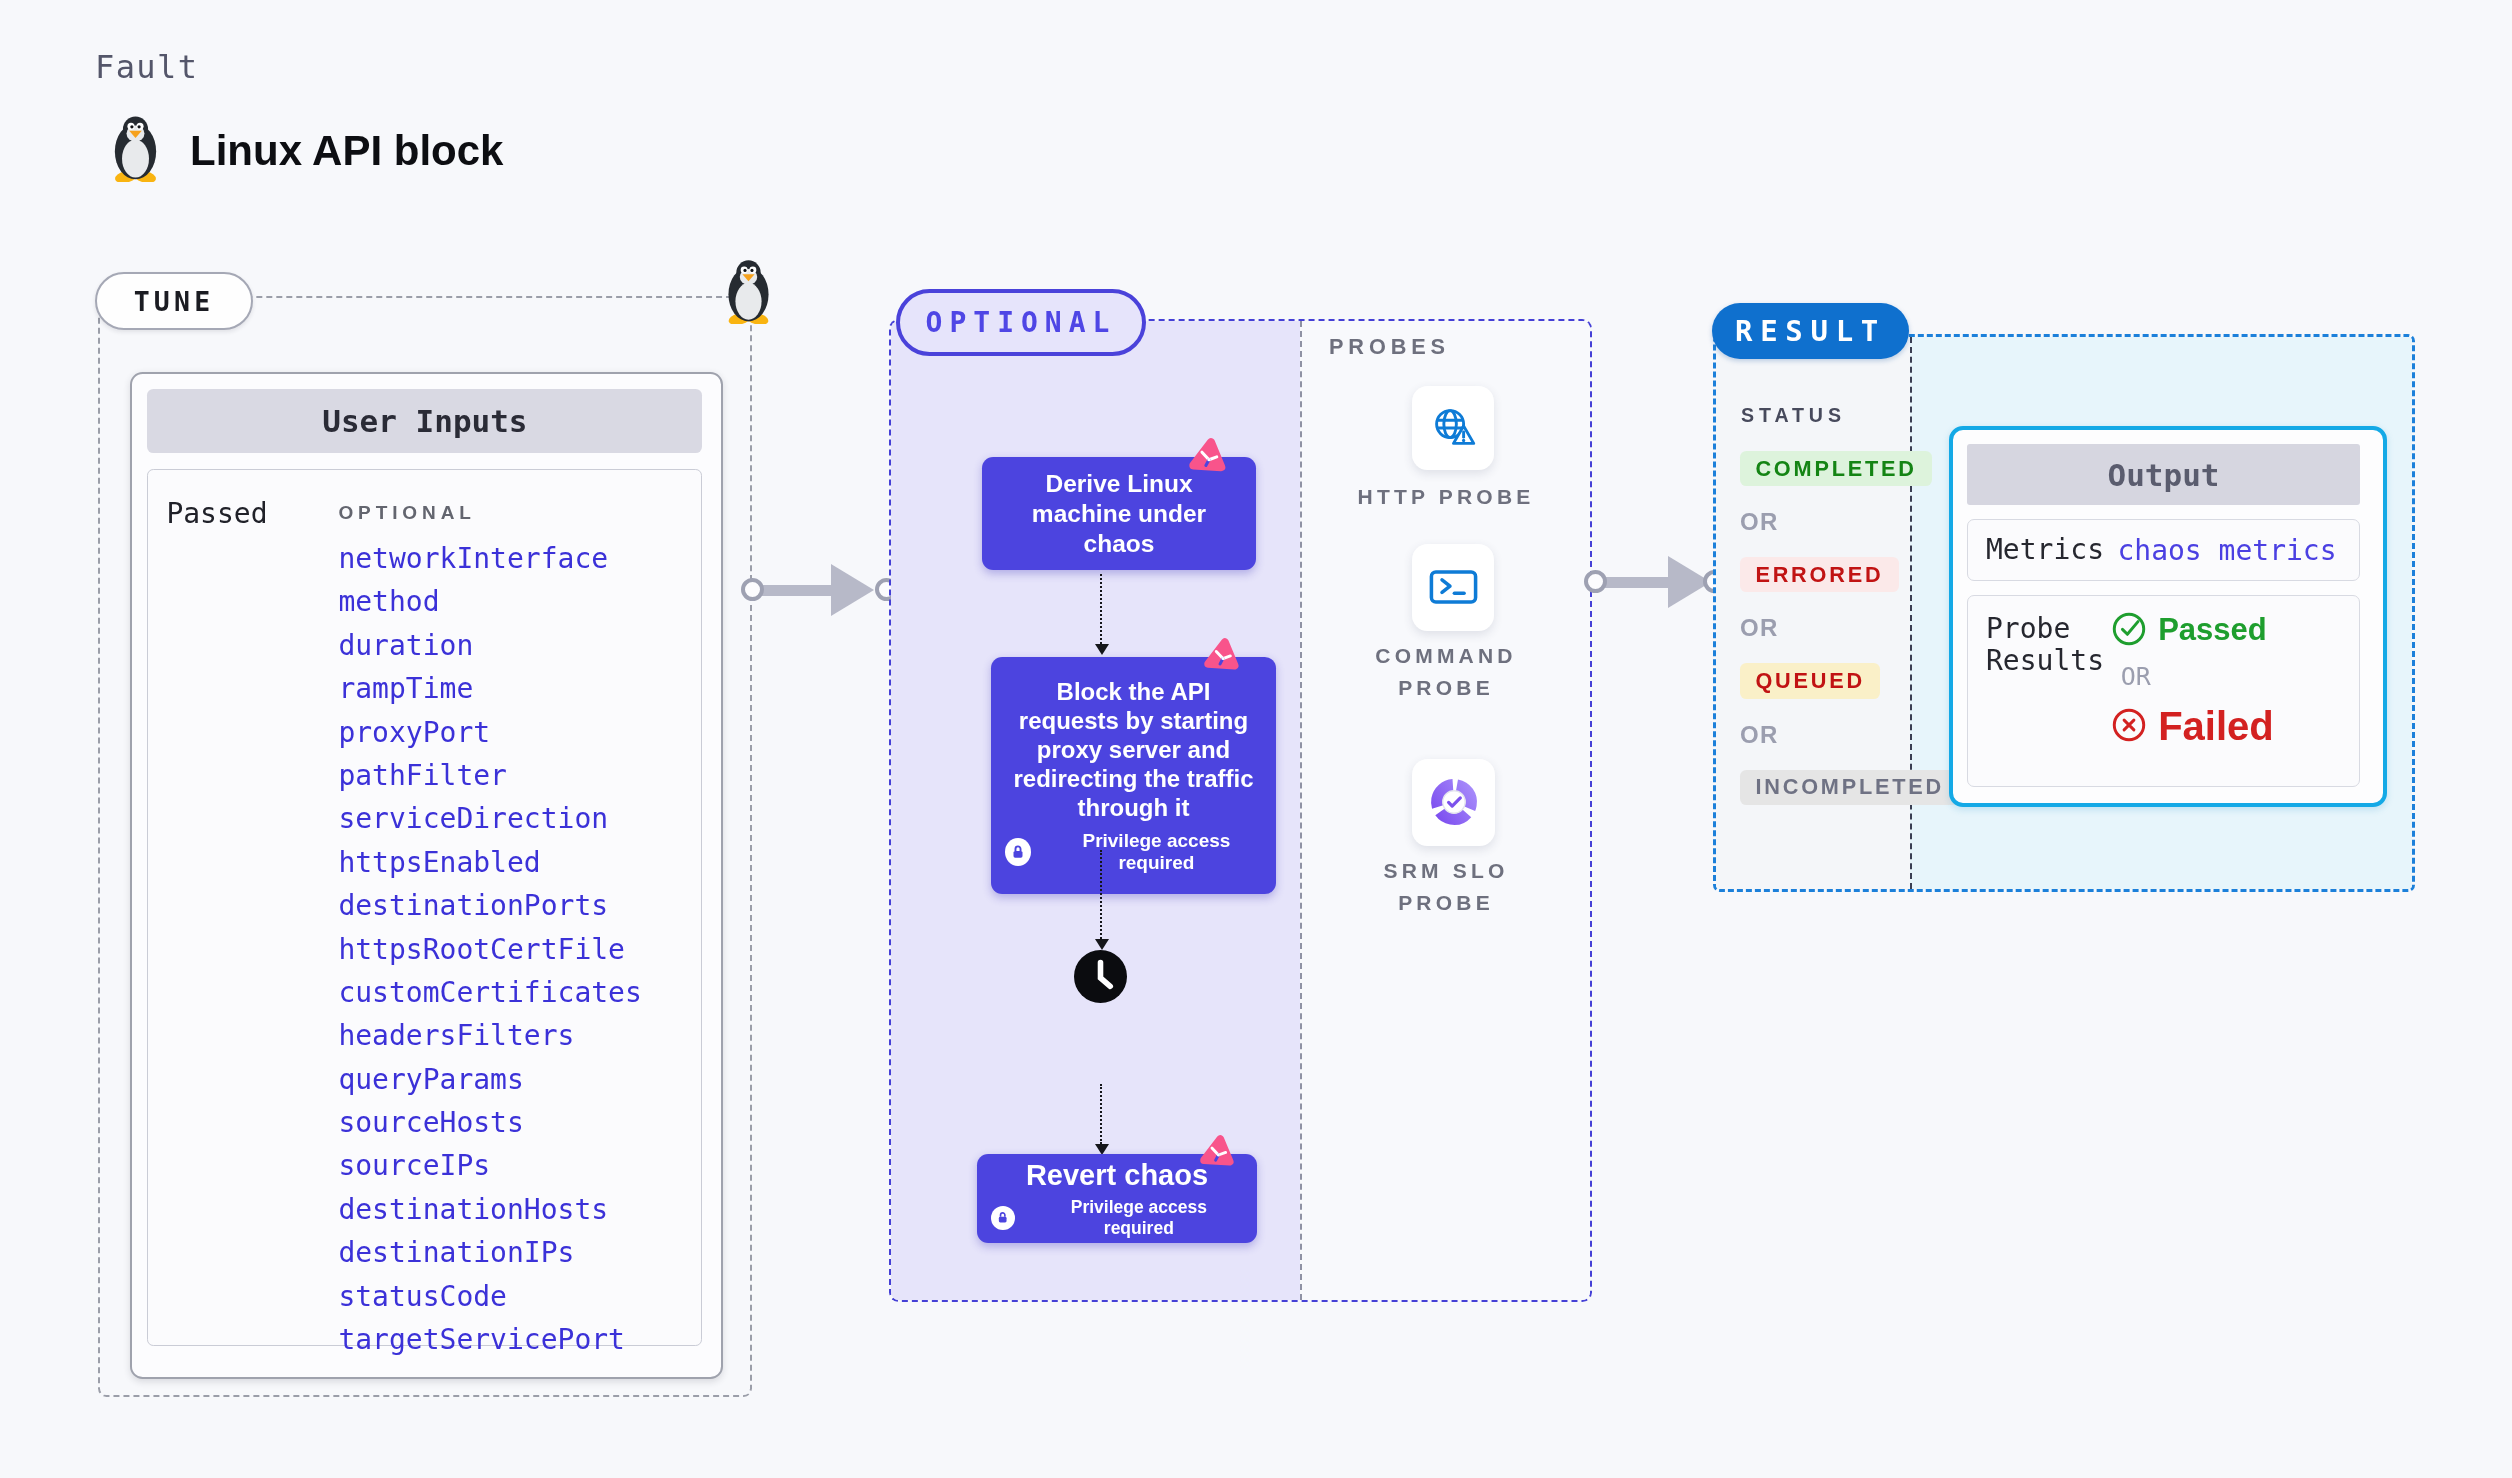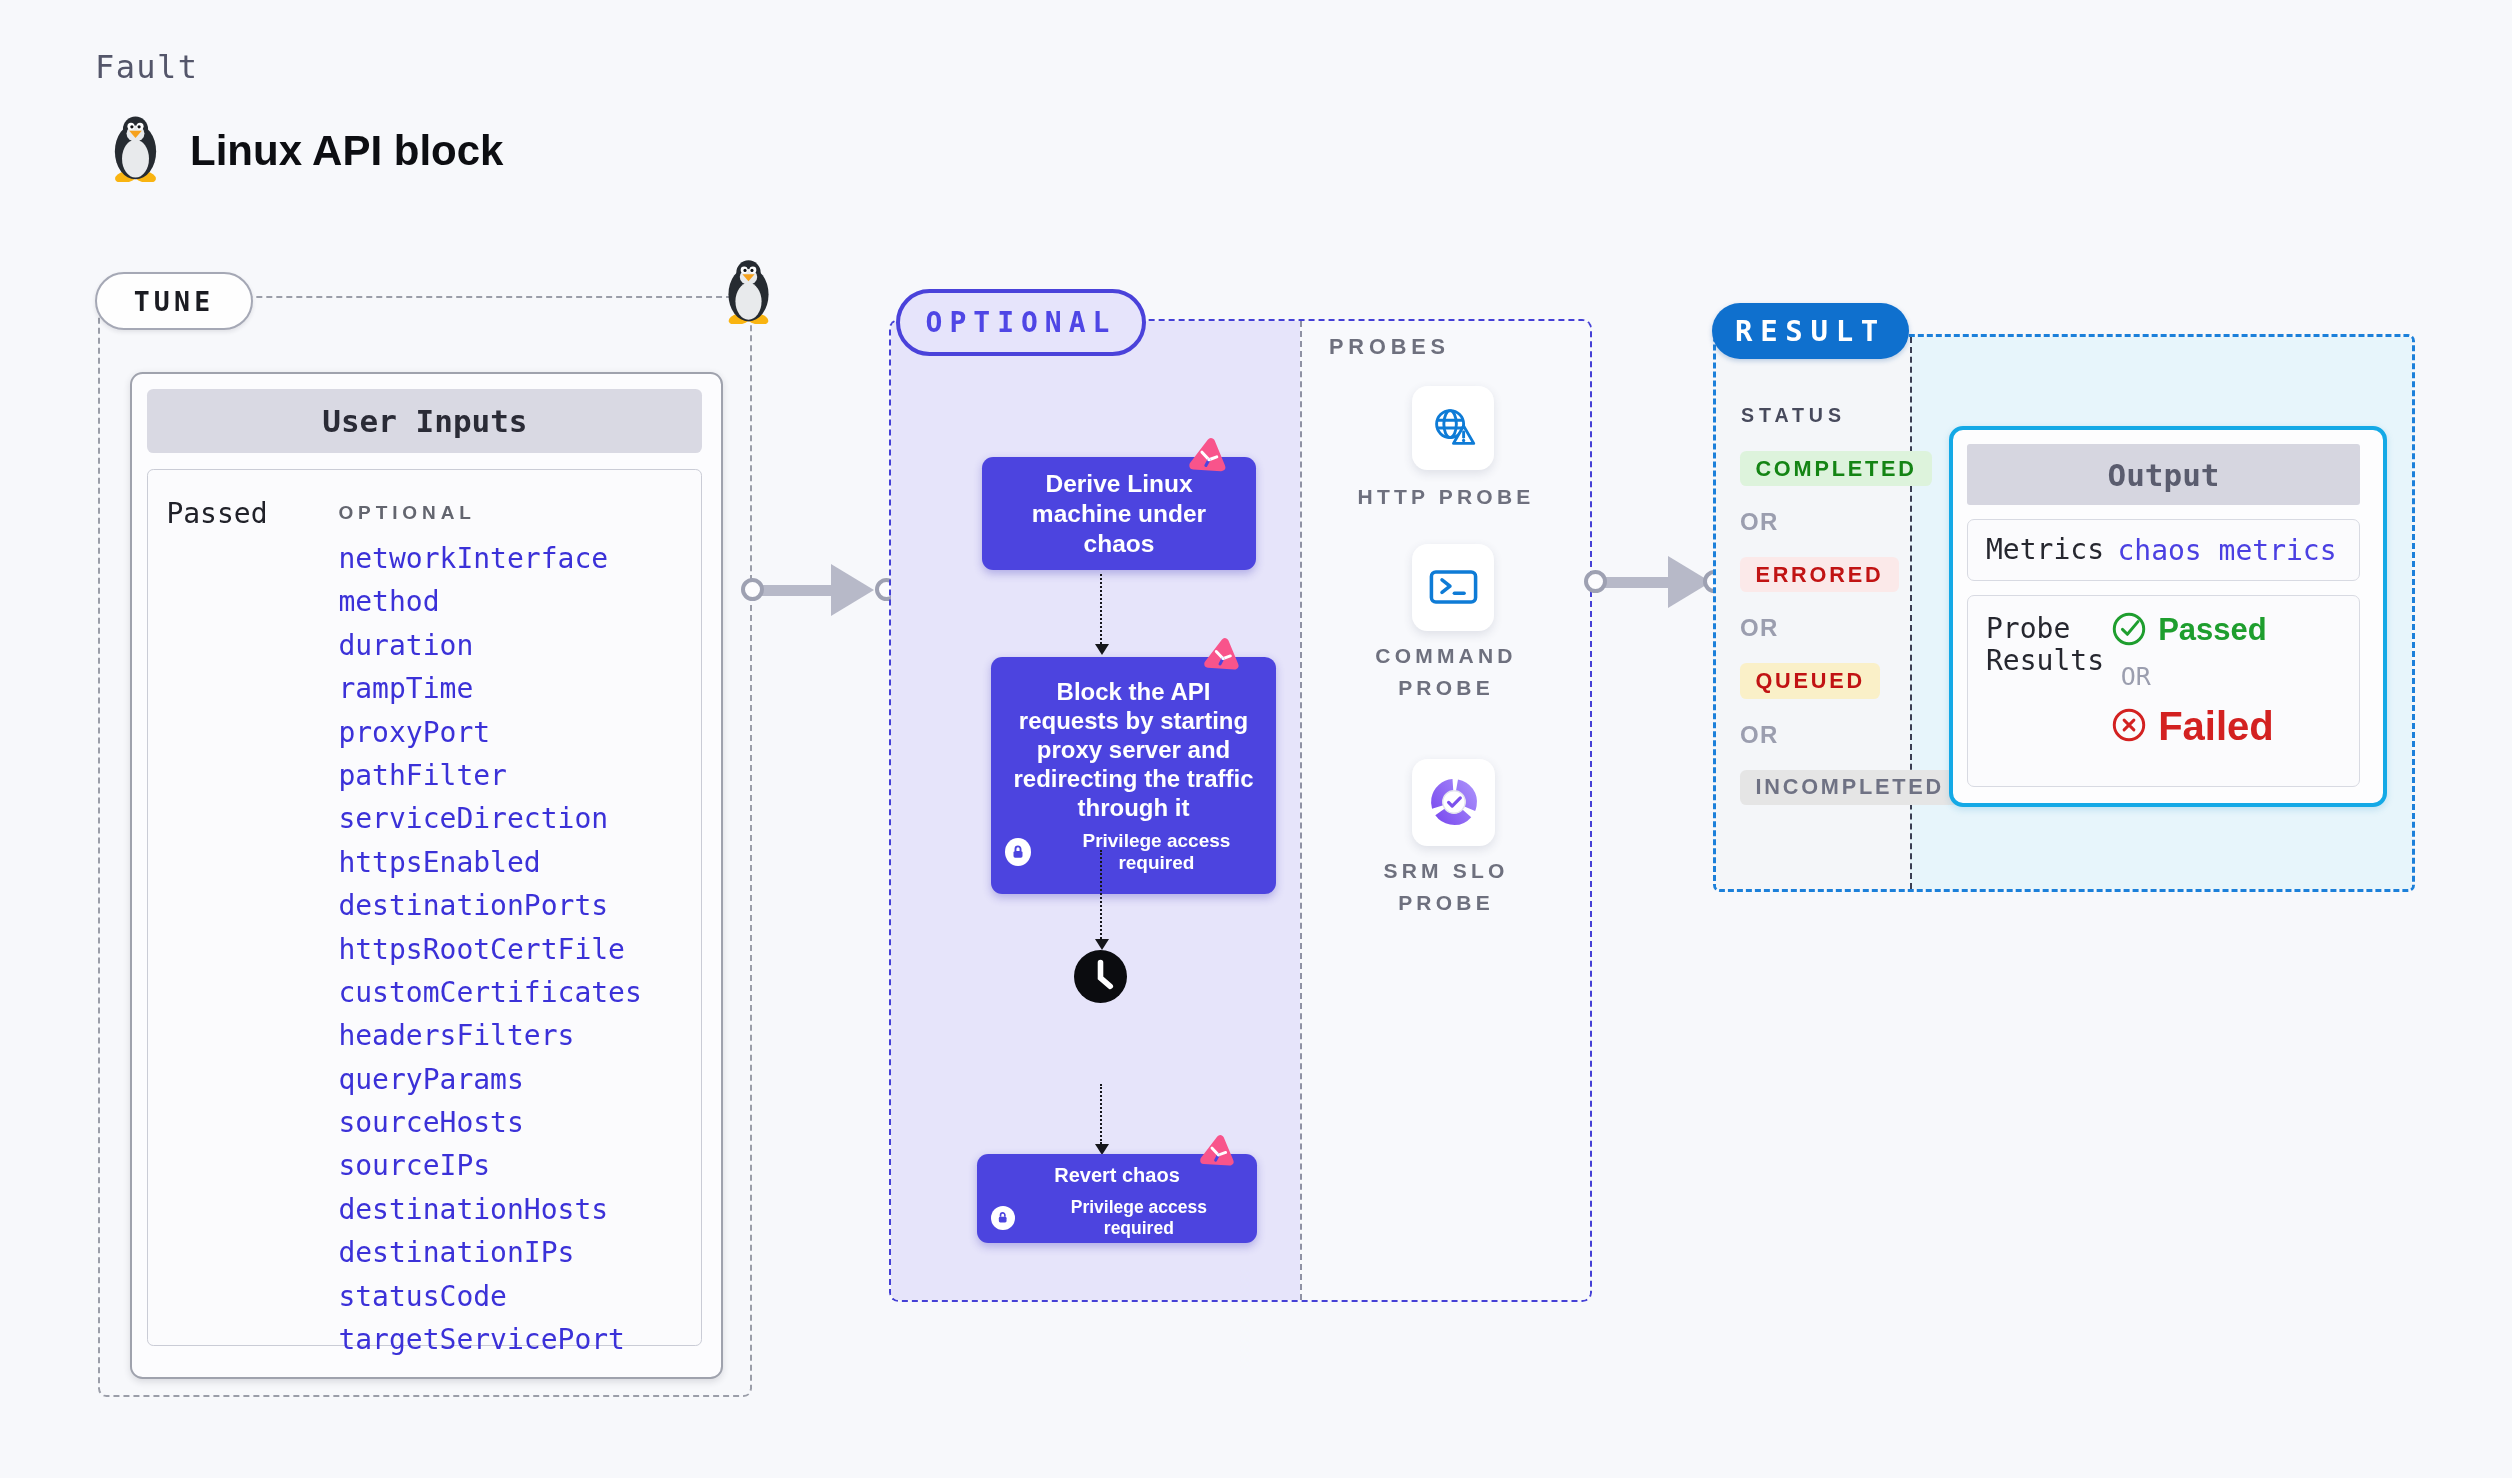--- a/index.html
+++ b/index.html
@@ -216,21 +216,21 @@
     <svg width="53" height="53" viewBox="0 0 38 38">
       <circle cx="19" cy="19" r="19" fill="#0b0c0f"></circle>
       <path d="M19 9 V20 L26 26" stroke="#ffffff" stroke-width="4" stroke-linecap="round" fill="none"></path>
     </svg>
   </div>
 
   <div class="vdots" style="left:1100px;top:1084px;height:60px;"></div>
   <div class="vtip" style="left:1095px;top:1144px;"></div>
 
   <div class="chaos-box" style="left:977px;top:1154px;width:252px;height:89px;padding:0 14px;">
-    <div class="chaos-title" style="font-size:20px;line-height:34px;">Revert chaos</div>
+    <div class="chaos-title" style="font-size:29px;line-height:34px;">Revert chaos</div>
     <div class="priv-row" style="margin-top:4.2px;">
       <span class="lock-circle" style="width:24px;height:24px;">
         <svg width="15.4" height="15.4" viewBox="0 0 32 32">
           <rect x="8" y="14" width="16" height="12" rx="3" fill="#4c44df"></rect>
           <path d="M11.5 14 v-3.5 a4.5 4.5 0 0 1 9 0 V14" stroke="#4c44df" stroke-width="3.4" fill="none"></path>
         </svg>
       </span>
       <span class="priv-text" style="font-size:17.5px;">Privilege access required</span>
     </div>
   </div>

